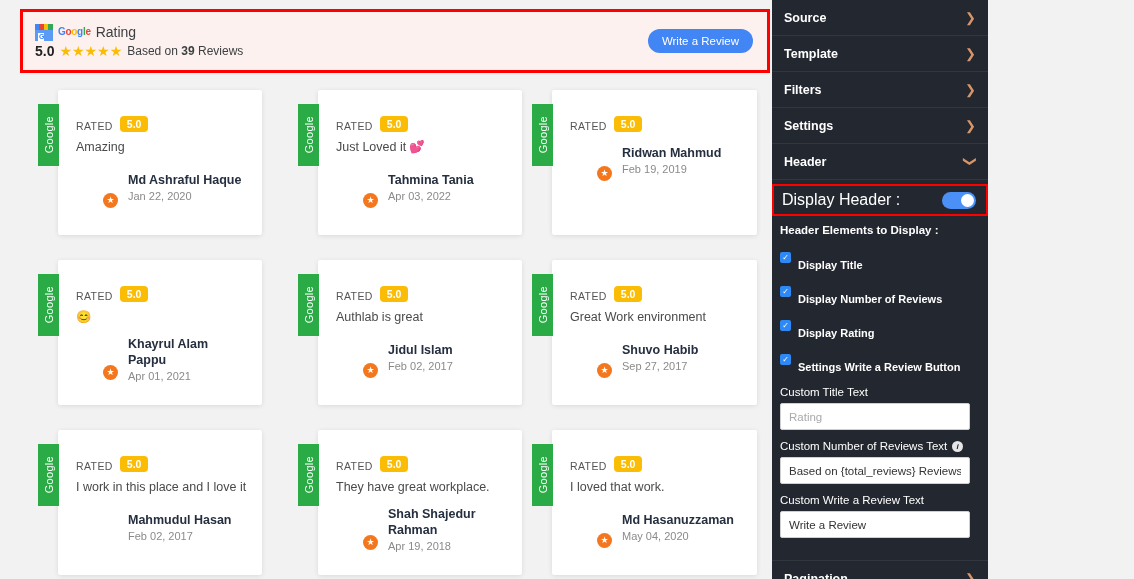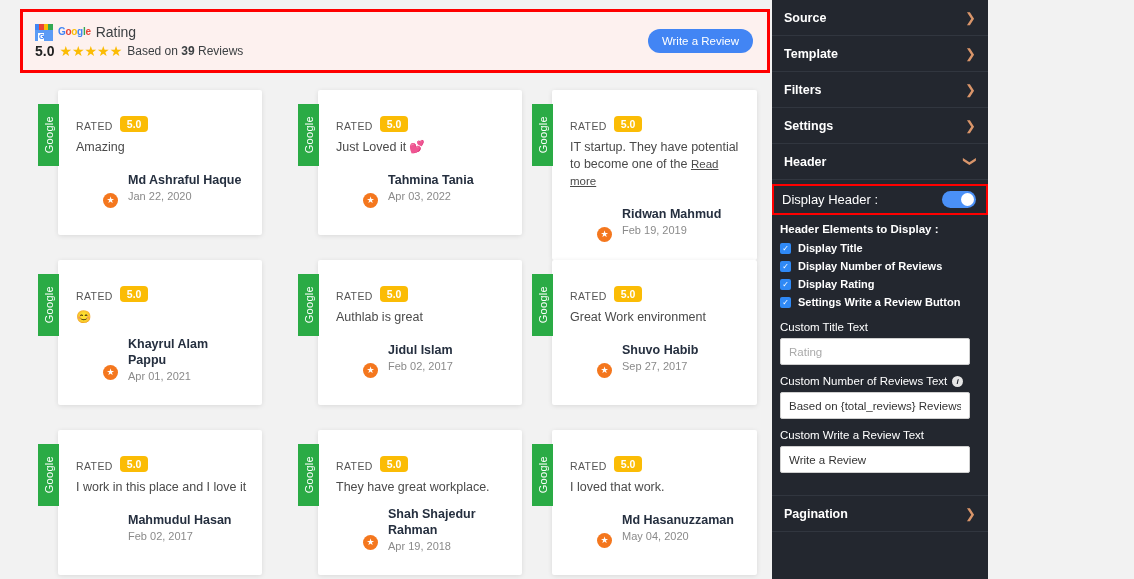--- a/index.html
+++ b/index.html
@@ -121,37 +121,37 @@
     font-size: 12.5px; font-weight: bold; cursor: pointer;
   }
   .chev { color: #d9956a; font-size: 13px; font-weight: normal; }
   .chev.down { transform: rotate(90deg); display:inline-block; }
   .hdr-body { padding: 0px 0 0 0; }
   .display-header-box {
     margin: 4px 0 2px 0; border: 2px solid #ff0000;
     padding: 5px 10px 5px 8px;
     display: flex; align-items: center; justify-content: space-between;
   }
-  .dh-label { font-size: 13px; }
+  .dh-label { font-size: 16px; }
   .toggle {
     width: 34px; height: 17px; border-radius: 9px; background: #4a90f7;
     position: relative; cursor: pointer; flex: none;
   }
   .toggle .knob {
     position: absolute; right: 2px; top: 2px; width: 13px; height: 13px;
     background: #fff; border-radius: 50%;
   }
   .sec-label { font-size: 11.5px; padding: 6px 10px 4px 8px; font-weight: bold; }
   .chk-row { display: flex; align-items: center; gap: 7px; padding: 3px 10px 3px 8px; cursor: pointer; }
   .chk {
     width: 11px; height: 11px; background: #2f89f5; border-radius: 2px;
     display: flex; align-items: center; justify-content: center; flex: none;
   }
   .chk::after { content: "✓"; color: #fff; font-size: 8px; line-height: 11px; }
-  .chk-lbl { font-size: 11px; font-weight: bold; }
+  .chk-lbl { font-size: 11px; font-weight: bold; margin-top: 16px; }
   .field-lbl {
     font-size: 11.5px; padding: 10px 10px 5px 8px;
     display: flex; align-items: center; gap: 5px;
   }
   .info-i {
     width: 11px; height: 11px; border-radius: 50%; background: #e6e6e6; color: #23272f;
     font-size: 8px; font-style: italic; font-weight: bold;
     display: flex; align-items: center; justify-content: center; flex: none;
   }
   .txt-in {
@@ -243,21 +243,20 @@
 
       <div class="cell wide">
         <div class="badge-g">
             <span>Google</span>
           </div>
         <div class="card">
           <div class="rated-row">
             <span class="rated-lbl">RATED</span>
             <span class="rated-val">5.0</span>
           </div>
-          <div class="review-text"><span>IT startup. They have potential to become one of the</span> <a class="read-more" href="#">Read more</a></div>
           <div class="author">
             <span class="av-wrap">
               <span class="avatar"><span class="face" style="background:radial-gradient(circle at 35% 70%,#b5532f 0 20%,#1b1b1b 21% 100%)"></span></span>
               <span class="gbadge">★</span>
             </span>
             <span class="author-meta">
               <span class="author-name">Ridwan Mahmud</span>
               <span class="author-date">Feb 19, 2019</span>
             </span>
           </div>

